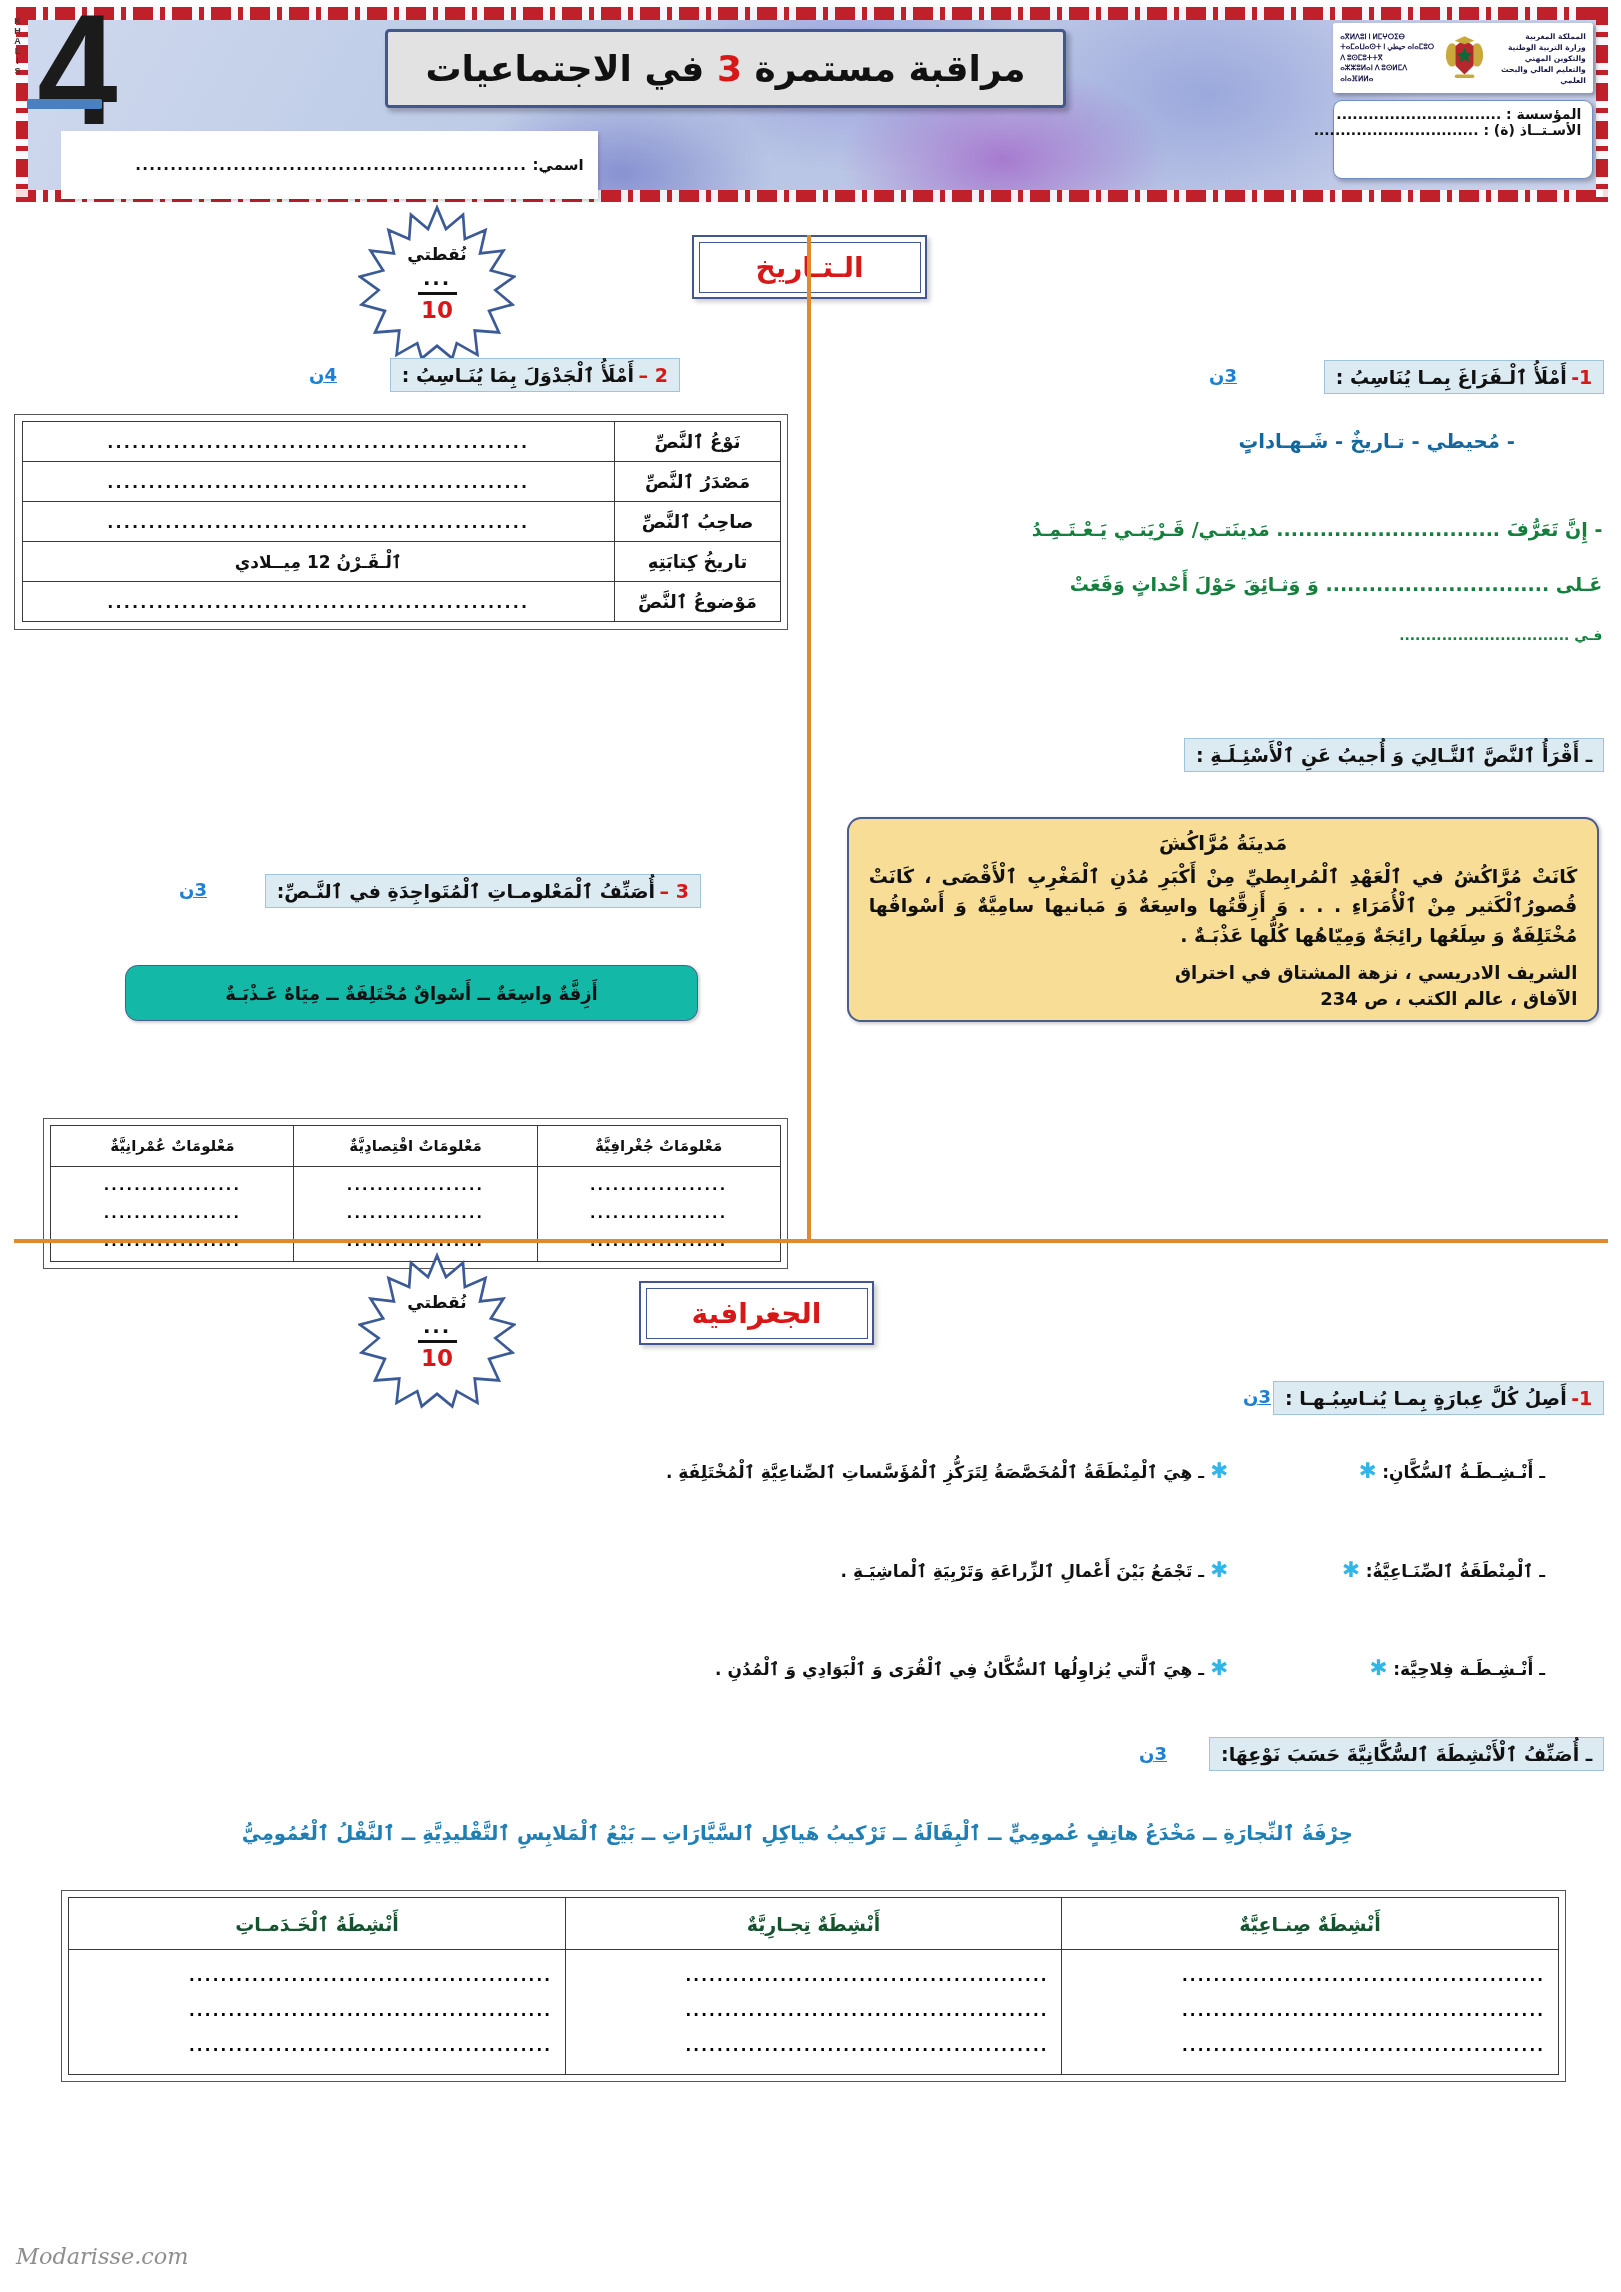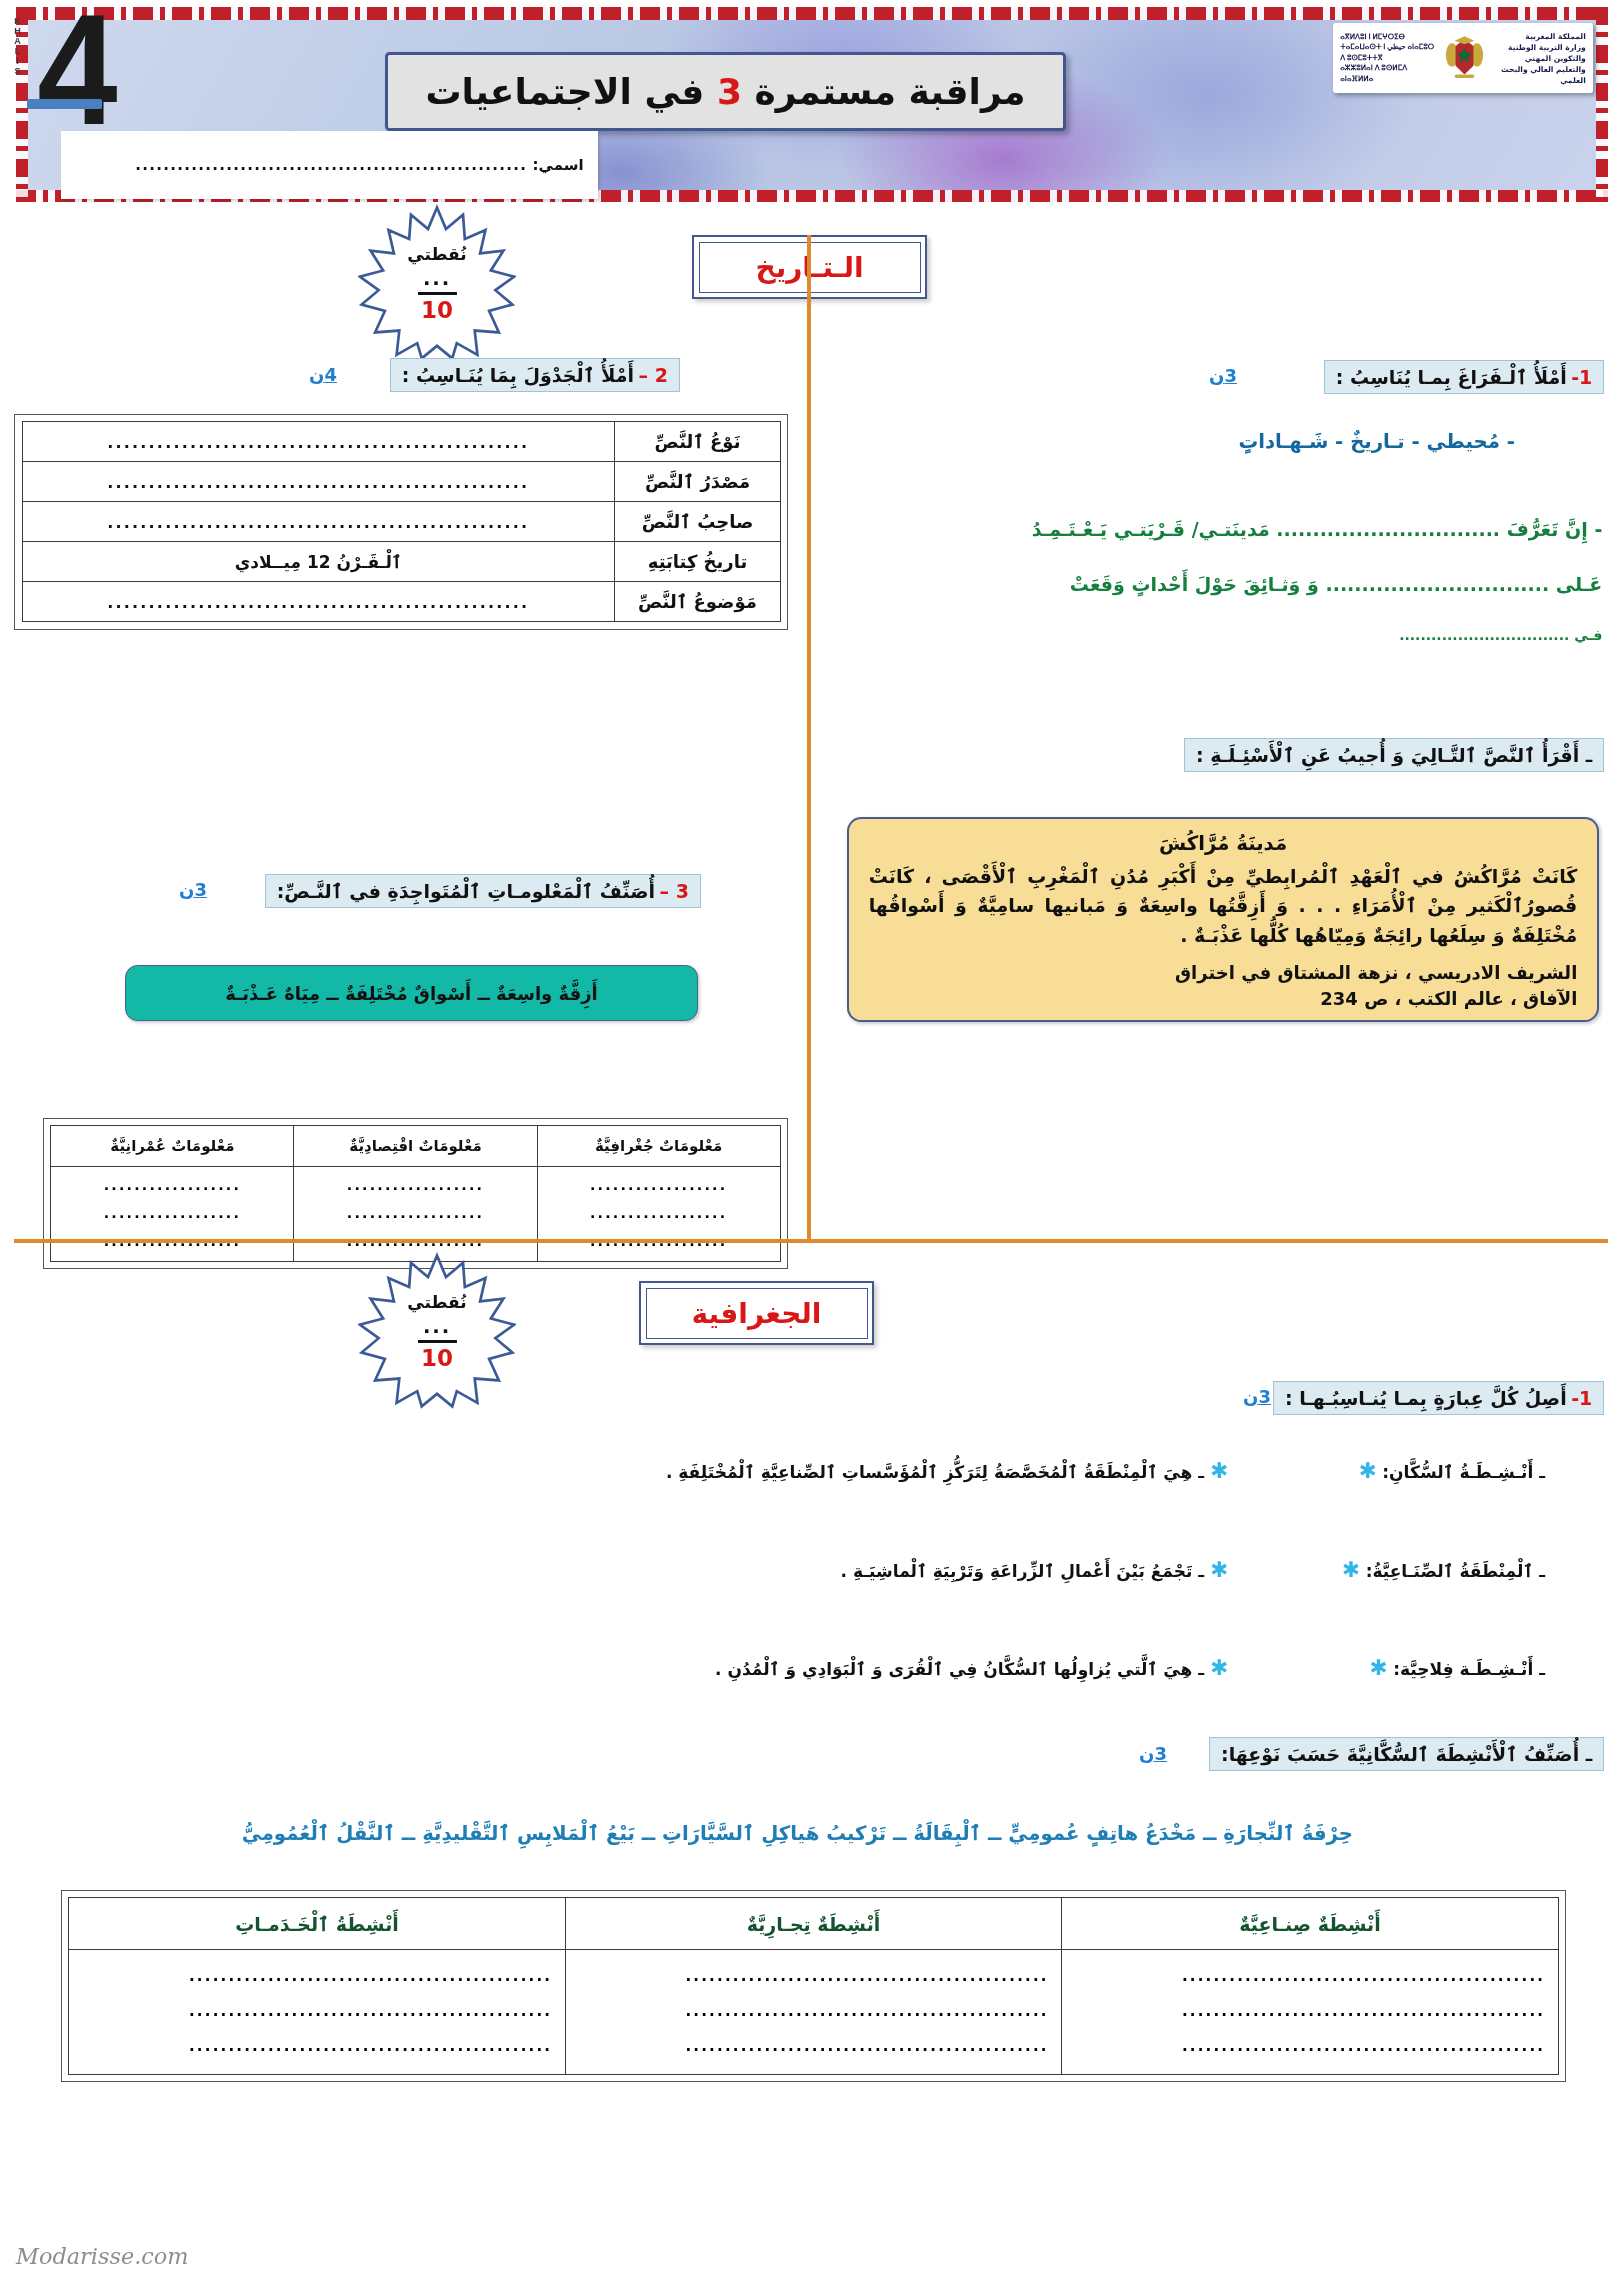--- a/index.html
+++ b/index.html
@@ -58,21 +58,21 @@
     position: absolute; left: 12.5px; top: 16px;
     font-size: 9px; letter-spacing: 0px; color: #3a3a3a; font-weight: bold;
     writing-mode: vertical-rl; text-orientation: upright;
     font-family: "Liberation Sans", sans-serif;
   }
 
   .title-box {
     position: absolute; left: 385px; top: 29px; width: 681px; height: 79px;
     background: #e2e2e2; border: 3.6px solid #42578f; border-radius: 4.5px;
     box-shadow: 3.6px 3.6px 5.4px rgba(0,0,0,0.25);
-    display: flex; align-items: center; justify-content: center; margin-top: 23px;
+    display: flex; align-items: center; justify-content: center;
   }
   .title-box .t {
     font-size: 36px; font-weight: bold; color: #111; direction: rtl;
     font-family: "DejaVu Sans", sans-serif; white-space: nowrap;
   }
   .title-box .t .red { color: #d81717; }
 
   .ministry {
     position: absolute; right: 29px; top: 23px; width: 260px; height: 70px;
     background: #fff; border-radius: 2.7px;
@@ -232,20 +232,30 @@
         <rect x="12" y="44" width="22" height="4" rx="2" fill="#caa93c"></rect>
       </svg>
     </div>
     <div class="min-tif">
       <div>ⴰⴳⵍⴷⵓⵏ ⵏ ⵍⵎⵖⵔⵉⴱ</div>
       <div>ⵜⴰⵎⴰⵡⴰⵙⵜ ⵏ حيطي ⴰⵏⴰⵎⵓⵔ ⴷ ⵓⵙⵎⵓⵜⵜⴳ</div>
       <div>ⴰⵣⵣⵓⵍⴰⵏ ⴷ ⵓⵙⵍⵎⴷ ⴰⵏⴰⴼⵍⵍⴰ</div>
     </div>
   </div>
 
+  <div class="info-box">
+    <div class="info-line">
+      <span>المؤسسة :</span>
+      <span class="dots">...............................</span>
+    </div>
+    <div class="info-line">
+      <span>الأسـتــاذ (ة) :</span>
+      <span class="dots">...............................</span>
+    </div>
+  </div>
 
   <div class="name-box">
     <span class="lbl">اسمي:</span>
     <span class="dots">........................................................</span>
   </div>
 
   <div class="sect-title" style="left:692px; top:235px;">
     <div class="in">
       <span class="tx">الـتـاريخ</span>
     </div>

